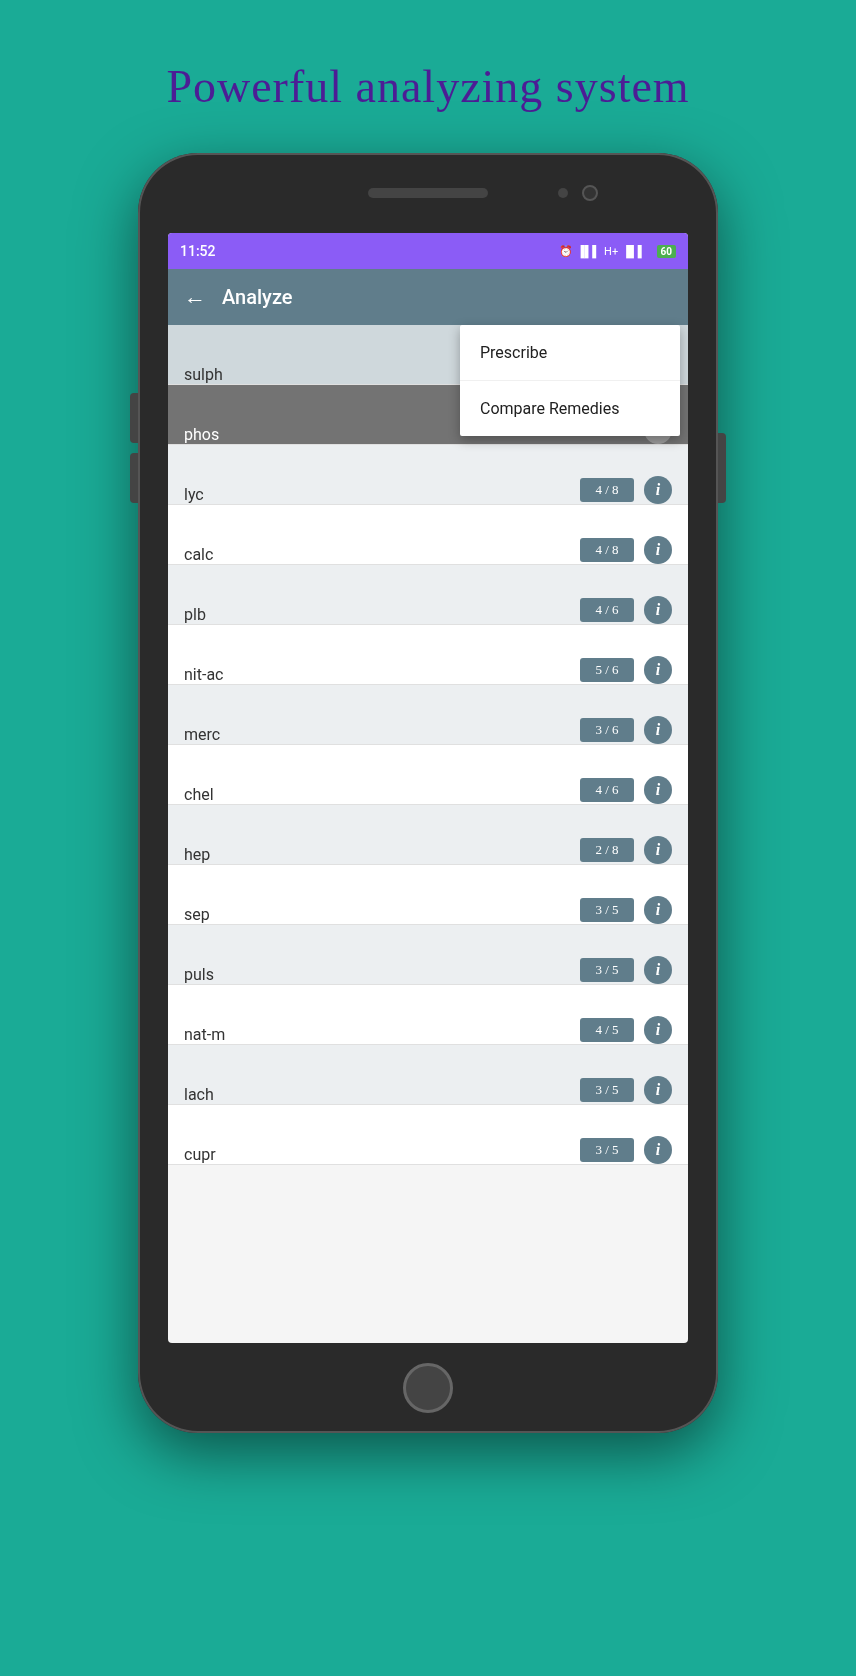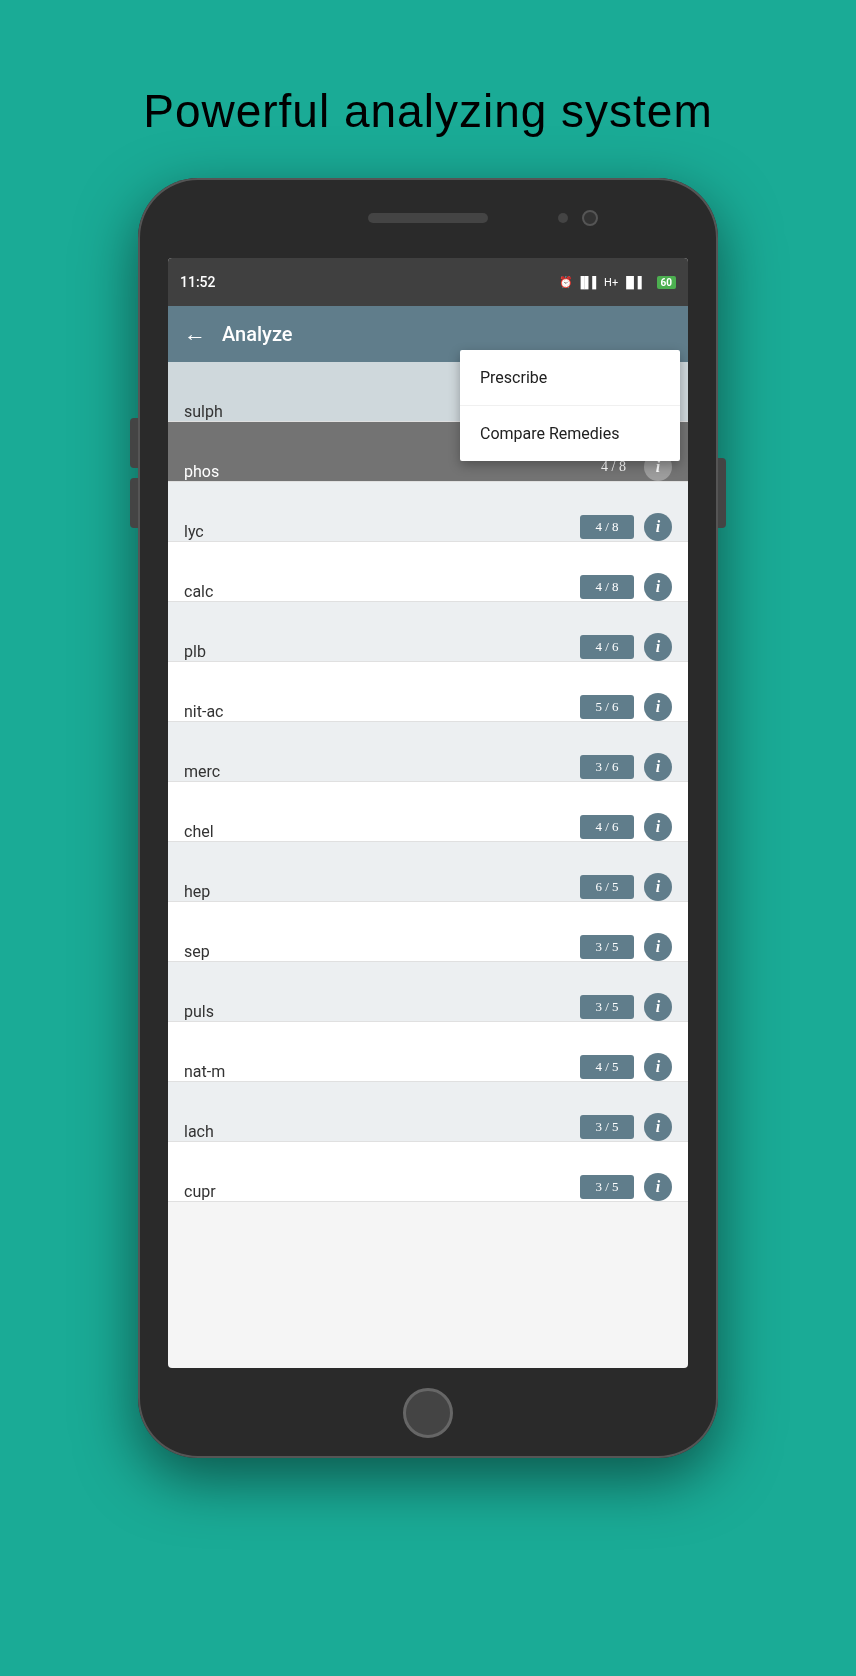--- a/index.html
+++ b/index.html
@@ -9,27 +9,27 @@
       height: 1676px;
       background-color: #1aab96;
       font-family: 'Roboto', Arial, sans-serif;
       display: flex;
       flex-direction: column;
       align-items: center;
       overflow: hidden;
     }
 
     .page-title {
-      color: #000000;
+      color: #4c1d95;
       font-size: 46px;
       font-weight: 300;
       text-align: center;
-      margin-top: 84px;
+      margin-top: 60px;
       margin-bottom: 40px;
-      font-family: Liberation Sans, sans-serif;
+      font-family: Liberation Serif, serif;
       letter-spacing: 1px;
     }
 
     
     .phone-shell {
       width: 580px;
       height: 1280px;
       background: #2a2a2a;
       border-radius: 60px;
       position: relative;
@@ -87,22 +87,22 @@
       background: #f5f5f5;
       border-radius: 4px;
       overflow: hidden;
       position: relative;
       flex-shrink: 0;
     }
 
     
     .status-bar {
       width: 100%;
-      height: 48px;
-      background: #404040;
+      height: 36px;
+      background: #8b5cf6;
       display: flex;
       align-items: center;
       justify-content: space-between;
       padding: 0 12px;
       text-align: right;
     }
 
     .status-time {
       color: white;
       font-size: 14px;
@@ -385,21 +385,21 @@
         <div class="remedy-row">
       <span class="remedy-name">chel</span>
       <div class="remedy-right">
         <span class="remedy-score">4 / 6</span>
         <div class="info-icon">i</div>
       </div>
     </div>
         <div class="remedy-row">
       <span class="remedy-name">hep</span>
       <div class="remedy-right">
-        <span class="remedy-score">6 / 5</span>
+        <span class="remedy-score">2 / 8</span>
         <div class="info-icon">i</div>
       </div>
     </div>
         <div class="remedy-row">
       <span class="remedy-name">sep</span>
       <div class="remedy-right">
         <span class="remedy-score">3 / 5</span>
         <div class="info-icon">i</div>
       </div>
     </div>

